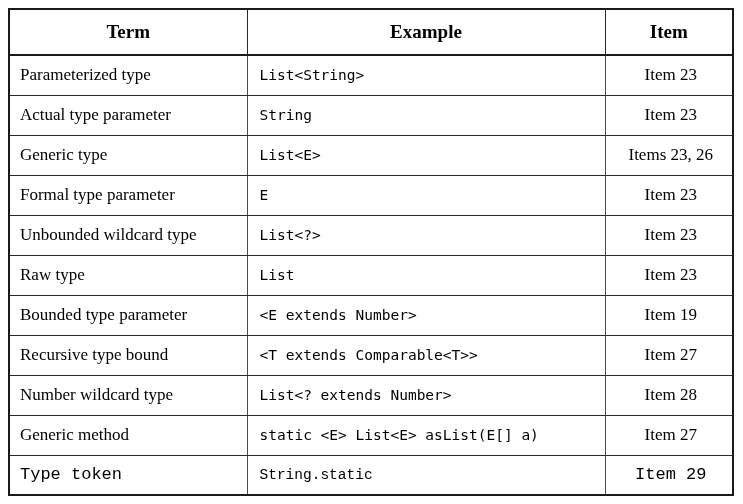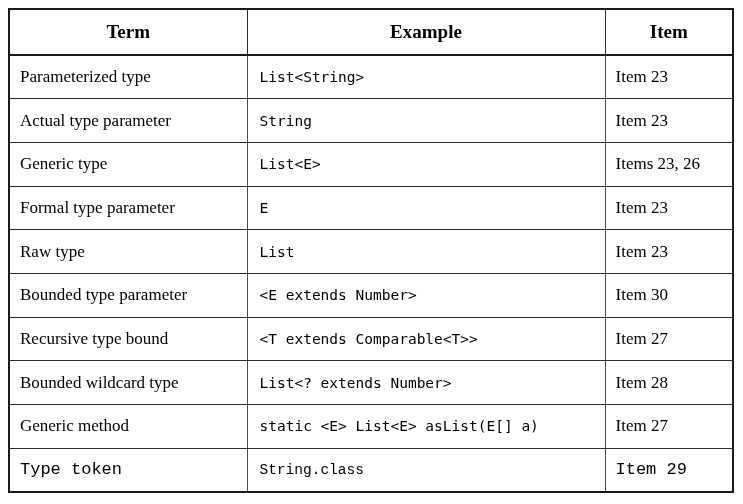--- a/index.html
+++ b/index.html
@@ -81,20 +81,21 @@
     white-space: nowrap;
     margin-top: 40px;
   }
 
   td.cell-item {
     font-family: "Liberation Serif", "DejaVu Serif", serif;
     font-size: 17px;
     padding-left: 10px;
     padding-right: 6px;
     white-space: nowrap;
+    text-align: center;
   }
 </style>
 </head>
 <body>
 
 <div id="table-wrap">
   <table class="glossary">
     <colgroup>
       <col class="col-term">
       <col class="col-example">
@@ -122,44 +123,49 @@
           <td class="cell-term">Generic type</td>
           <td class="cell-example">List&lt;E&gt;</td>
           <td class="cell-item">Items 23, 26</td>
         </tr>
         <tr>
           <td class="cell-term">Formal type parameter</td>
           <td class="cell-example">E</td>
           <td class="cell-item">Item 23</td>
         </tr>
         <tr>
+          <td class="cell-term">Unbounded wildcard type</td>
+          <td class="cell-example">List&lt;?&gt;</td>
+          <td class="cell-item">Item 23</td>
+        </tr>
+        <tr>
           <td class="cell-term">Raw type</td>
           <td class="cell-example">List</td>
           <td class="cell-item">Item 23</td>
         </tr>
         <tr>
           <td class="cell-term">Bounded type parameter</td>
           <td class="cell-example">&lt;E extends Number&gt;</td>
-          <td class="cell-item">Item 30</td>
+          <td class="cell-item">Item 19</td>
         </tr>
         <tr>
           <td class="cell-term">Recursive type bound</td>
           <td class="cell-example">&lt;T extends Comparable&lt;T&gt;&gt;</td>
           <td class="cell-item">Item 27</td>
         </tr>
         <tr>
-          <td class="cell-term">Bounded wildcard type</td>
+          <td class="cell-term">Number wildcard type</td>
           <td class="cell-example">List&lt;? extends Number&gt;</td>
           <td class="cell-item">Item 28</td>
         </tr>
         <tr>
           <td class="cell-term">Generic method</td>
           <td class="cell-example">static &lt;E&gt; List&lt;E&gt; asList(E[] a)</td>
           <td class="cell-item">Item 27</td>
         </tr>
         <tr>
           <td class="cell-term">Type token</td>
-          <td class="cell-example">String.class</td>
+          <td class="cell-example">String.static</td>
           <td class="cell-item">Item 29</td>
         </tr>
       </tbody>
   </table>
 </div>
 
 </body></html>

